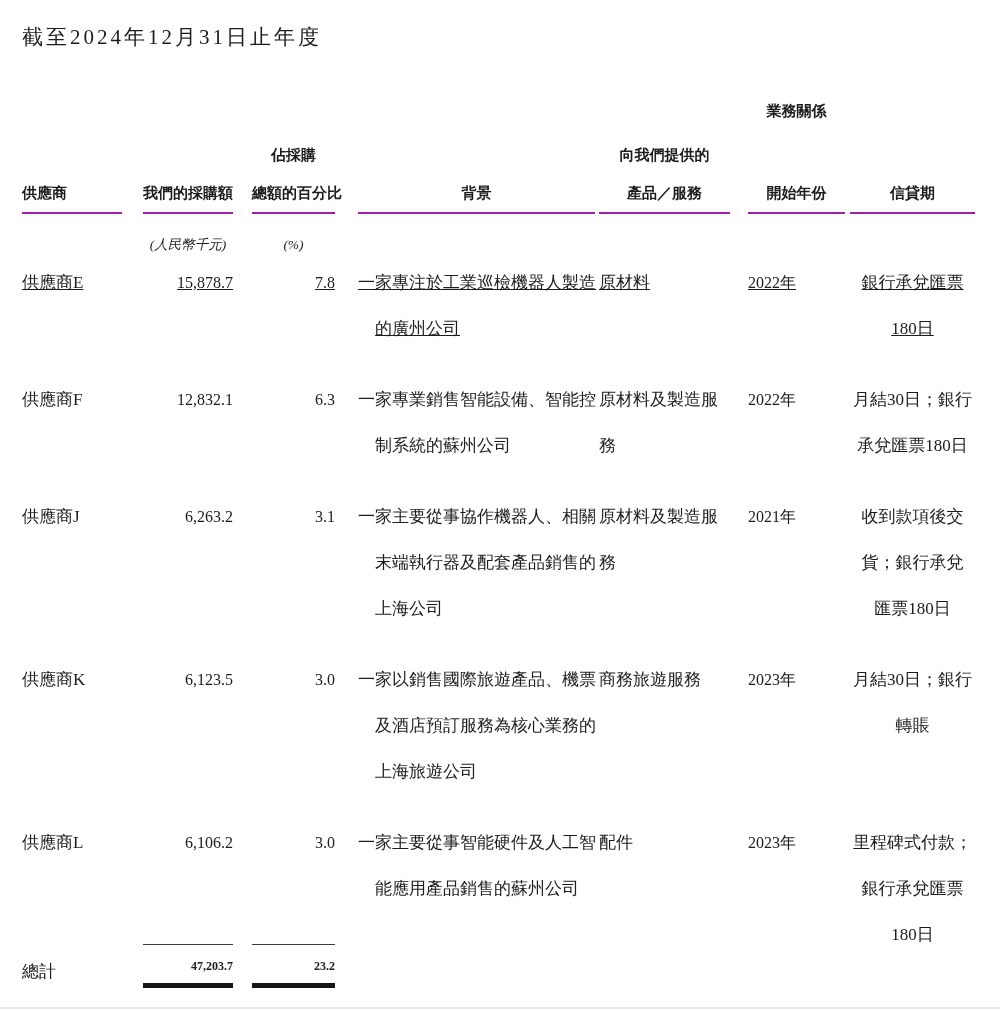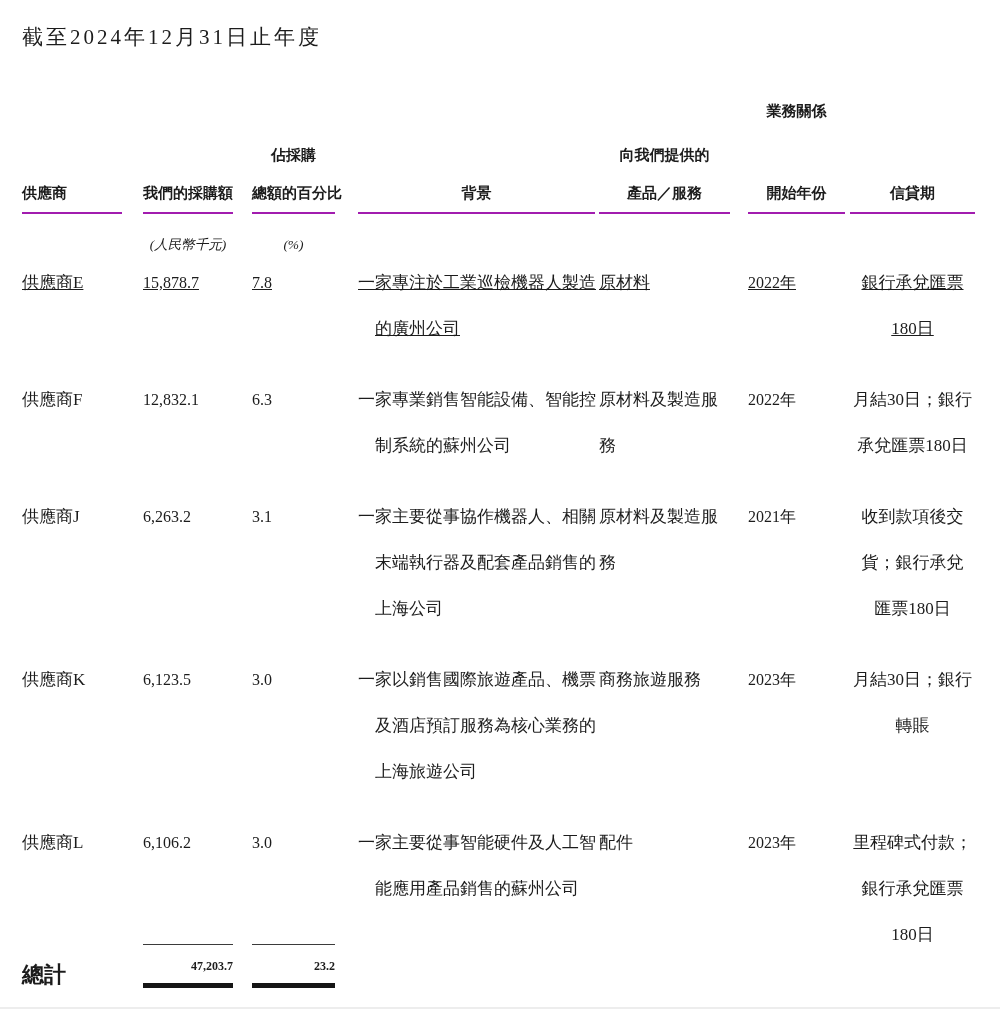--- a/index.html
+++ b/index.html
@@ -58,30 +58,30 @@
     font-style: italic;
     text-align: center;
     white-space: nowrap;
   }
 
   
   .tr { margin-top: 25px; }
   .tr:first-child { margin-top: 0; text-decoration: underline; }
   .td { font-size: 17px; line-height: 46px; }
   .td .ln { white-space: nowrap; line-height: 46px; }
-  .td.c2, .td.c3 { font-size: 16px; }
+  .td.c2, .td.c3 { text-align: right; font-size: 16px; }
   .td.c4 .ln.cont { padding-left: 17px; }
   .td.c6 { font-size: 16px; }
   .td.c7 .ln { text-align: center; }
 
   
   .total { margin-top: -14px; }
   .total-label {
-    font-weight: 700;
-    font-size: 22px;
+    font-weight: 400;
+    font-size: 17px;
     padding-top: 16px;
     white-space: nowrap;
   }
   .total-num {
     border-top: 1.5px solid #3b3b3b;
     padding: 10px 0 6px;
     text-align: right;
     font-weight: 700;
     font-size: 12px;
     line-height: 22px;

